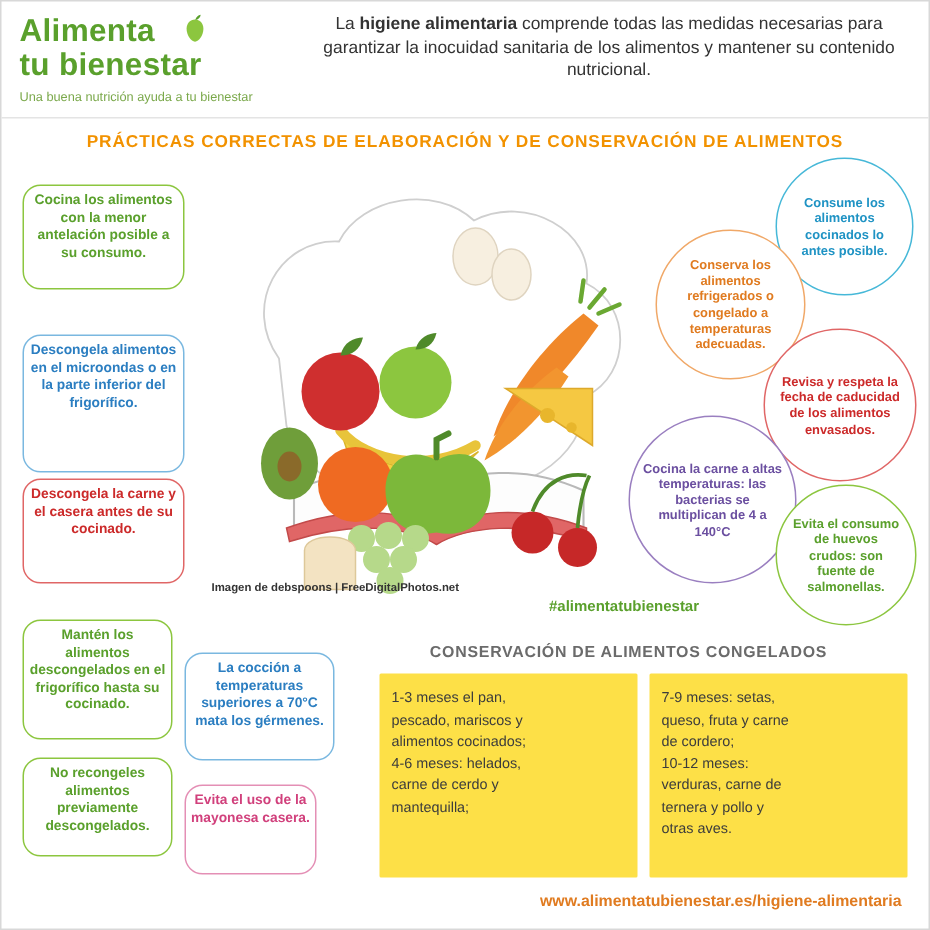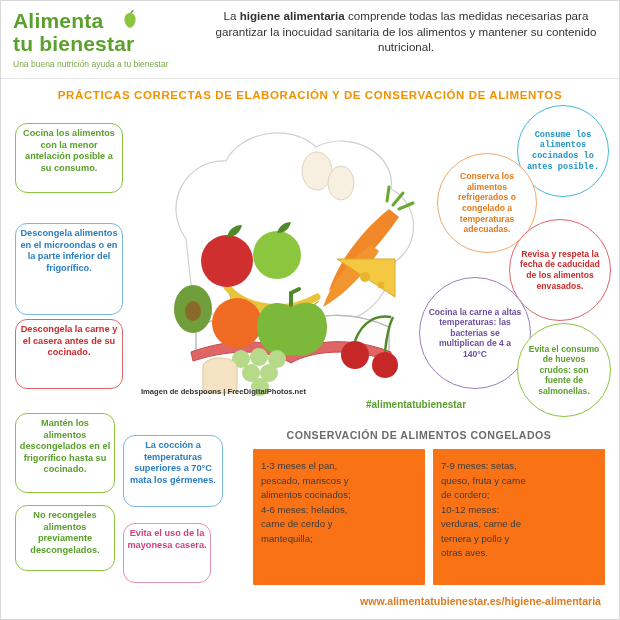--- a/index.html
+++ b/index.html
@@ -58,21 +58,21 @@
   .tip.blue{border-color:#7ab8e0;color:#2b7ec1;}
   .tip.red{border-color:#e06666;color:#cc2a2a;}
   .tip.pink{border-color:#e48fb5;color:#d1407c;}
   
   .bubble{
     position:absolute;box-sizing:border-box;border-radius:50%;
     display:flex;align-items:center;justify-content:center;
     text-align:center;font-size:8.6px;line-height:10.6px;font-weight:bold;
     padding:8px;background:#fff;
   }
-  .bubble.cyan{border:1px solid #46b8d8;color:#1f93c4;font-family:Liberation Mono, monospace;}
+  .bubble.cyan{border:1px solid #46b8d8;color:#1f93c4;}
   .bubble.orange{border:1px solid #f0a868;color:#e07b20;}
   .bubble.red{border:1px solid #e06666;color:#cc2a2a;}
   .bubble.purple{border:1px solid #9a7fc0;color:#6b4fa0;}
   .bubble.green{border:1px solid #8cc63f;color:#5aa02c;}
   
   .illus{
     position:absolute;left:140px;top:108px;width:300px;height:290px;
   }
   .credit{
     position:absolute;left:140px;top:386px;width:230px;
@@ -81,21 +81,21 @@
   .hashtag{
     position:absolute;left:365px;top:398px;
     font-size:10px;font-weight:bold;color:#5aa02c;
   }
   
   .frozen-title{
     position:absolute;left:248px;top:428px;width:340px;text-align:center;
     font-size:10.6px;font-weight:bold;color:#6b6b6b;letter-spacing:.5px;
   }
   .note{
-    position:absolute;background:#f97316;box-sizing:border-box;
+    position:absolute;background:#fde047;box-sizing:border-box;
     font-size:9.6px;line-height:14.5px;color:#3c3c3c;
     padding:10px 8px;border-radius:1px;
   }
   .note span{display:block;}
   .url{
     position:absolute;left:0;top:594px;width:612px;text-align:right;
     font-size:10.6px;font-weight:bold;color:#e07b20;
     padding-right:12px;box-sizing:border-box;
   }
 </style>

